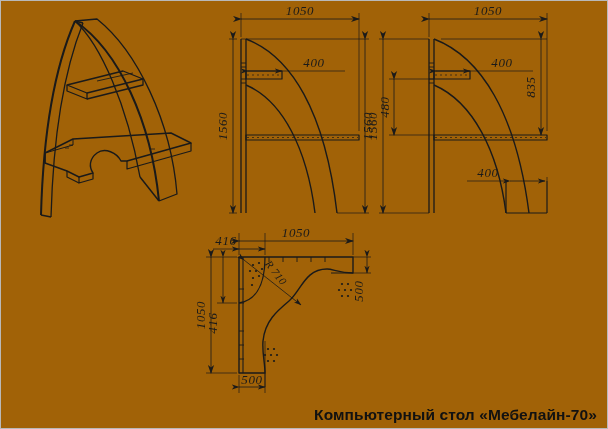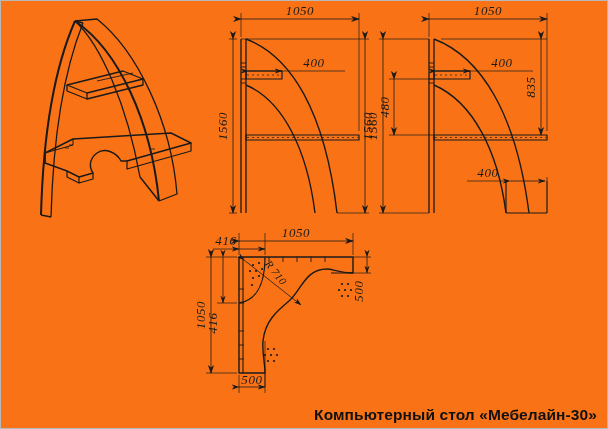--- a/index.html
+++ b/index.html
@@ -7,21 +7,21 @@
     padding: 0;
     background: #ffffff;
   }
   body {
     font-family: "Liberation Sans", sans-serif;
   }
   #sheet {
     position: relative;
     width: 608px;
     height: 429px;
-    background: #f97316;
+    background: #a16207;
     border: 1px solid #b9b9b9;
     box-sizing: border-box;
     overflow: hidden;
   }
   #drawing-svg {
     position: absolute;
     left: 0;
     top: 0;
     width: 608px;
     height: 429px;
@@ -305,15 +305,15 @@
 
     <text class="dim-text" x="295" y="236" text-anchor="middle">1050</text>
     <text class="dim-text" x="225" y="244" text-anchor="middle">416</text>
     <text class="dim-text" x="204" y="314" text-anchor="middle" transform="rotate(-90 204 314)">1050</text>
     <text class="dim-text" x="216" y="322" text-anchor="middle" transform="rotate(-90 216 322)">416</text>
     <text class="dim-text" x="362" y="290" text-anchor="middle" transform="rotate(-90 362 290)">500</text>
     <text class="dim-text" x="251" y="383" text-anchor="middle">500</text>
     <text class="dim-text-small" x="272" y="274" text-anchor="middle" transform="rotate(52 272 274)">R 710</text>
   </svg>
 
-  <div id="caption">Компьютерный стол «Мебелайн-30»</div>
+  <div id="caption">Компьютерный стол «Мебелайн-70»</div>
 
 </div>
 
 </body></html>

